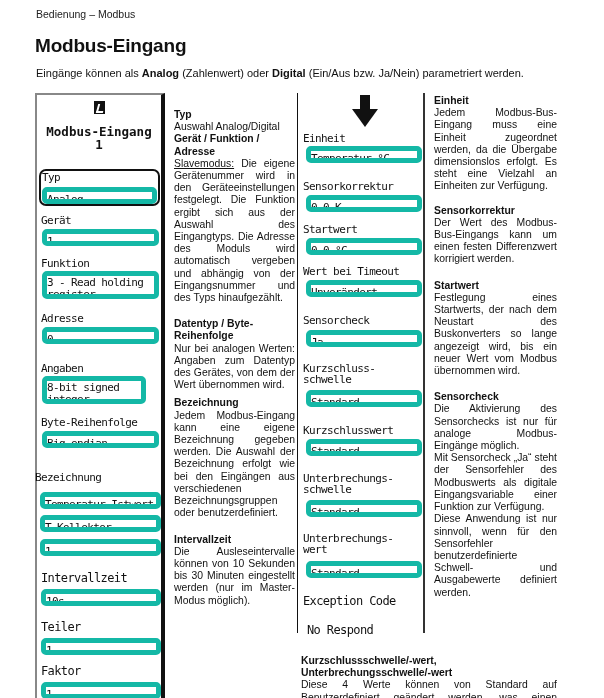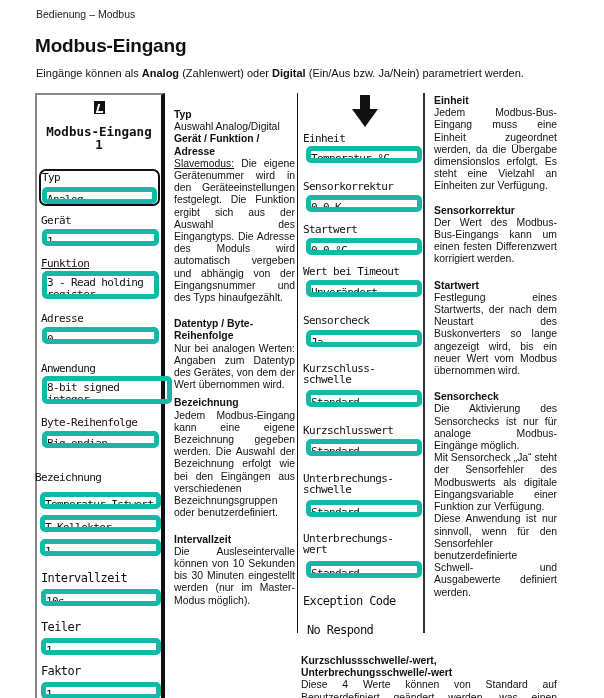--- a/index.html
+++ b/index.html
@@ -51,29 +51,29 @@
     <div>1</div>
   </div>
 
   <div class="focus-frame"></div>
   <div class="flabel" style="left:5px;top:77px;">Typ</div>
   <div class="fbox" style="left:5px;top:92px;width:115px;">Analog</div>
 
   <div class="flabel" style="left:4px;top:120px;">Gerät</div>
   <div class="fbox" style="left:5px;top:134px;width:117px;">1</div>
 
-  <div class="flabel" style="left:4px;top:163px;text-decoration:underline;">Funktion</div>
+  <div class="flabel" style="left:4px;top:163px;">Funktion</div>
   <div class="fbox tall" style="left:5px;top:176px;width:117px;">3 - Read holding
 register</div>
 
   <div class="flabel" style="left:4px;top:218px;">Adresse</div>
   <div class="fbox" style="left:5px;top:232px;width:117px;">0</div>
 
-  <div class="flabel" style="left:4px;top:268px;">Anwendung</div>
-  <div class="fbox tall" style="left:5px;top:281px;width:130px;">8-bit signed
+  <div class="flabel" style="left:4px;top:268px;">Angaben</div>
+  <div class="fbox tall" style="left:5px;top:281px;width:104px;">8-bit signed
 integer</div>
 
   <div class="flabel" style="left:4px;top:322px;">Byte-Reihenfolge</div>
   <div class="fbox" style="left:5px;top:336px;width:117px;">Big-endian</div>
 
   <div class="flabel" style="left:-2px;top:377px;">Bezeichnung</div>
   <div class="fbox" style="left:3px;top:397px;width:121px;">Temperatur Istwert</div>
   <div class="fbox" style="left:3px;top:420px;width:121px;">T.Kollektor</div>
   <div class="fbox" style="left:3px;top:444px;width:121px;">1</div>
 

